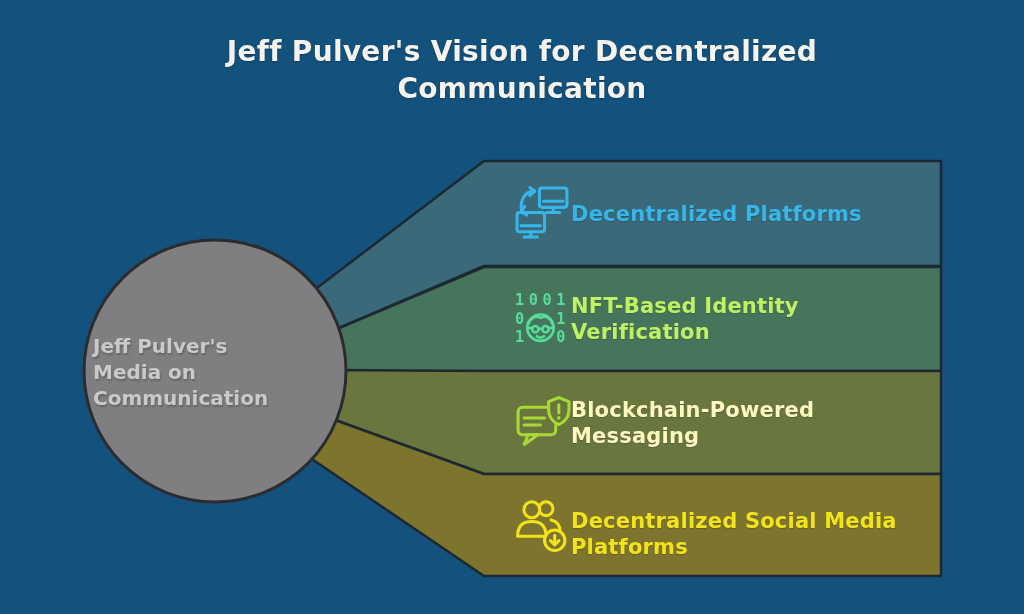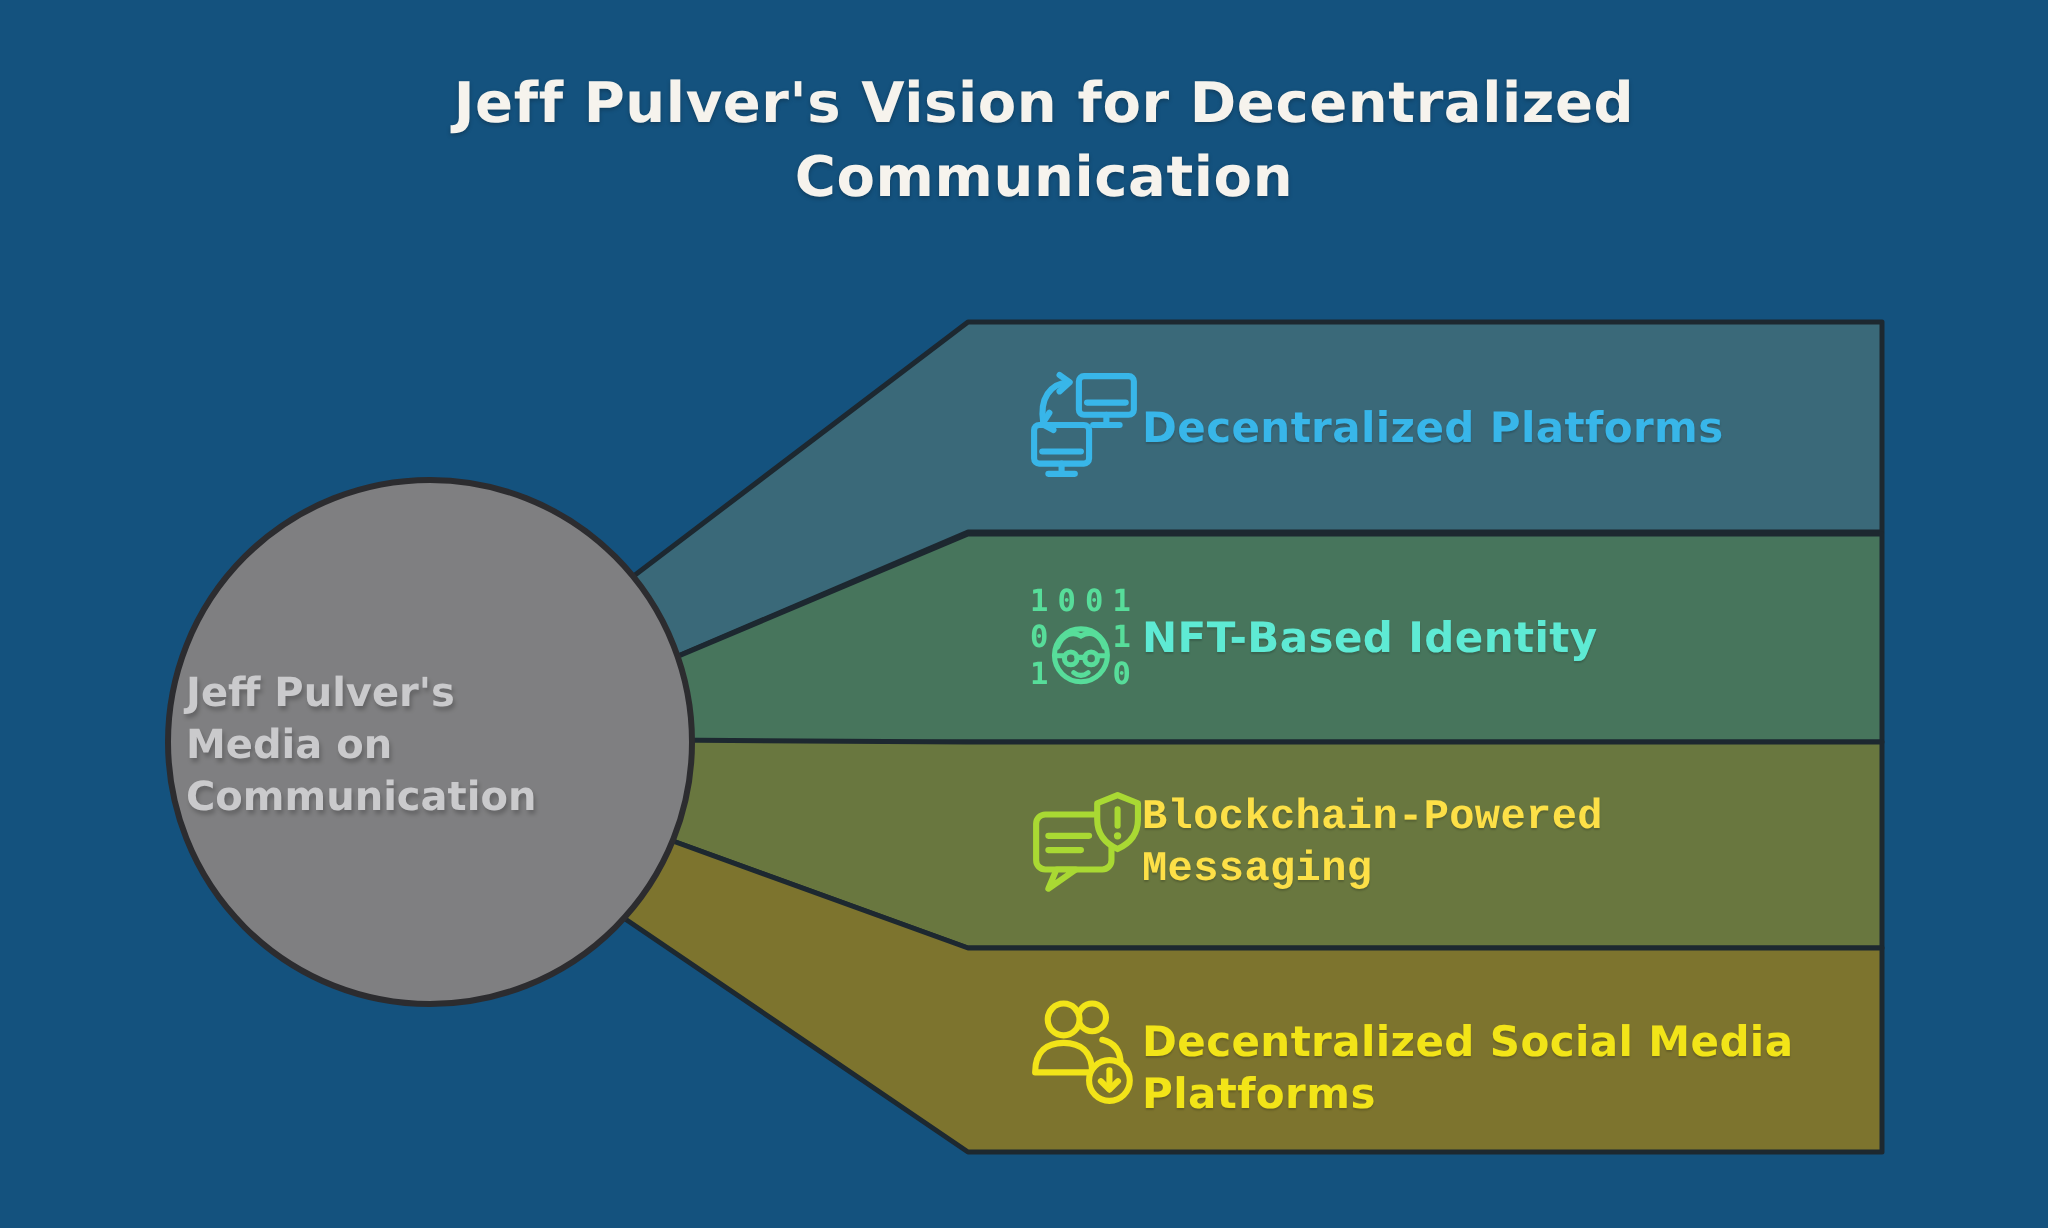--- a/index.html
+++ b/index.html
@@ -85,38 +85,39 @@
         <circle cx="26" cy="37" r="13" fill="var(--bf)"></circle>
         <path d="M14.5,33 C17,26.5 22,25 26,27.5 C31,24.5 35.5,27 37.5,33"></path>
         <circle cx="21" cy="38.5" r="3.1"></circle>
         <circle cx="31" cy="38.5" r="3.1"></circle>
         <path d="M24.1,38 H27.9"></path>
         <path d="M13.6,37.2 H17.9"></path>
           <path d="M34.1,37.2 H38.4"></path>
         <path d="M22.5,45.5 Q26,48.3 29.5,45.5"></path>
       </g>
     </svg>
-    <div class="label" style="color: #5eead4;">
+    <div class="label" style="color: #bef264;">
       <div>NFT-Based Identity</div>
+      <div>Verification</div>
     </div>
   </div>
 
   <div class="bc bc3">
     <svg class="icon" viewBox="0 0 56 56" style="color: rgb(169, 217, 51); --bf: #69773F;">
       <g fill="none" stroke="currentColor" stroke-width="3" stroke-linecap="round" stroke-linejoin="round">
         <rect x="4" y="13" width="37" height="27" rx="4.5"></rect>
         <path d="M10,23.5 H30"></path>
         <path d="M10,30.5 H26"></path>
         <path d="M14,40 L10,49.5 L23.5,40 Z" fill="var(--bf)"></path>
       </g>
       <path d="M44,3.5 L54,7.5 V15.5 C54,23.5 49.5,27.5 44,30 C38.5,27.5 34,23.5 34,15.5 V7.5 Z" fill="var(--bf)" stroke="currentColor" stroke-width="3" stroke-linejoin="round"></path>
       <path d="M44,10.5 V18.5" stroke="currentColor" stroke-width="3" stroke-linecap="round" fill="none"></path>
       <circle cx="44" cy="23.5" r="1.8" fill="currentColor"></circle>
     </svg>
-    <div class="label" style="color: #fde047; font-family: Liberation Mono, monospace;">
+    <div class="label" style="color: #fef9c3;">
       <div>Blockchain-Powered</div>
       <div>Messaging</div>
     </div>
   </div>
 
   <div class="bc bc4">
     <svg class="icon" viewBox="0 0 56 56" style="color: rgb(242, 228, 24); --bf: #7D742E;">
       <g fill="none" stroke="currentColor" stroke-width="3" stroke-linecap="round" stroke-linejoin="round">
         <circle cx="31.5" cy="11.5" r="6.8"></circle>
         <path d="M36.5,22.5 C43,24 45.5,28.5 45.5,34.5"></path>

